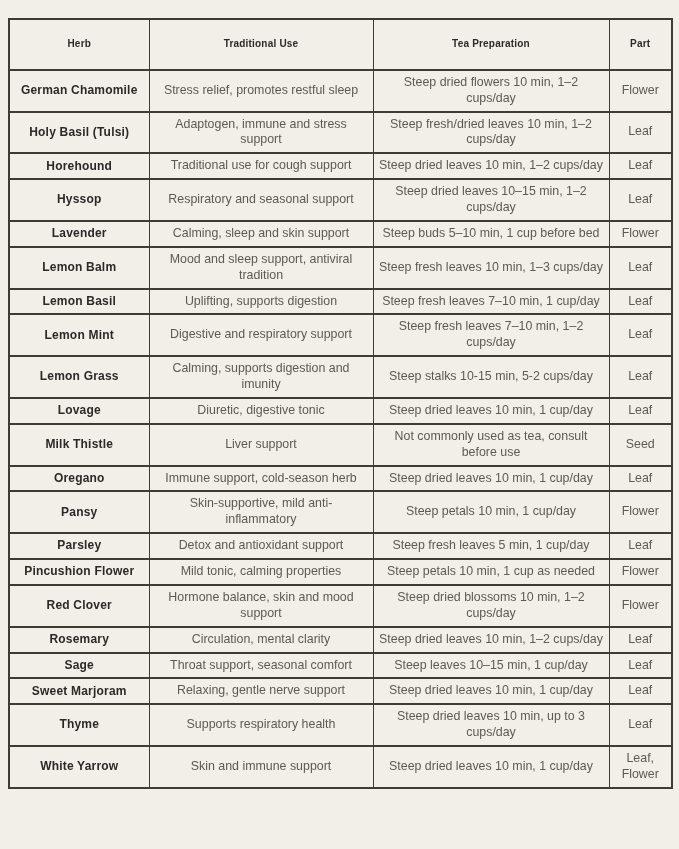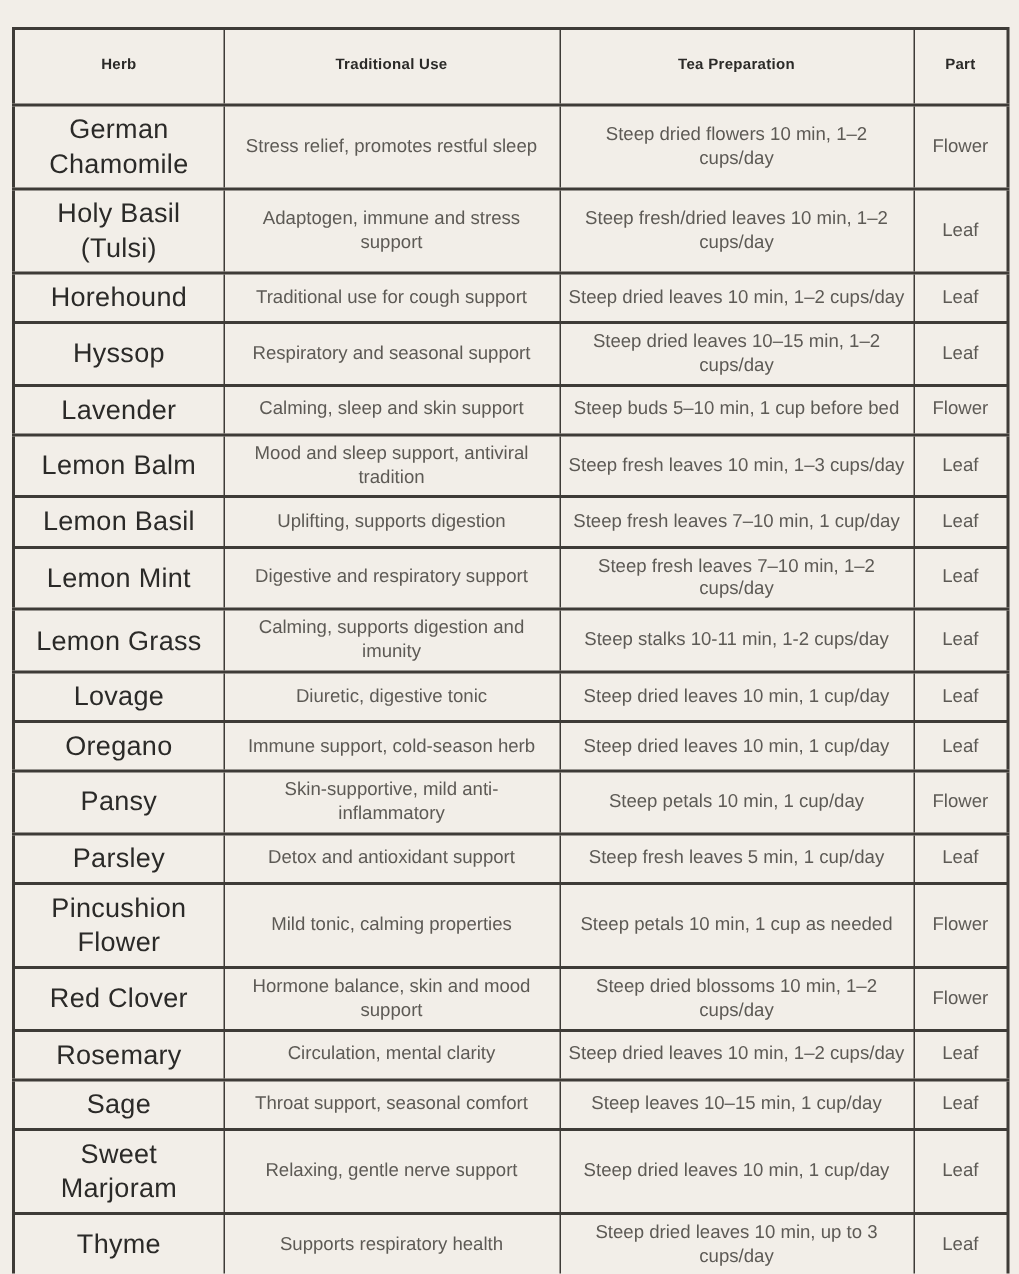--- a/index.html
+++ b/index.html
@@ -37,22 +37,22 @@
     line-height:1.28;
   }
   th{
     font-size:10px;
     font-weight:bold;
     color:var(--head-text);
     padding:18px 4px;
     letter-spacing:.2px;
   }
   td.cell-herb{
-    font-size:18px;
-    font-weight:normal;
+    font-size:12px;
+    font-weight:bold;
     color:var(--head-text);
     letter-spacing:.2px;
   }
   td.cell-use, td.cell-tea, td.cell-part{
     font-size:12.4px;
     color:var(--body-text);
   }
 </style>
 </head>
 <body>
@@ -126,31 +126,37 @@
   <tr>
     <td class="cell-herb">Lemon Mint</td>
     <td class="cell-use">Digestive and respiratory support</td>
     <td class="cell-tea">Steep fresh leaves 7–10 min, 1–2 cups/day</td>
     <td class="cell-part">Leaf</td>
   </tr>
 
   <tr>
     <td class="cell-herb">Lemon Grass</td>
     <td class="cell-use">Calming, supports digestion and imunity</td>
-    <td class="cell-tea">Steep stalks 10-11 min, 1-2 cups/day</td>
+    <td class="cell-tea">Steep stalks 10-15 min, 5-2 cups/day</td>
     <td class="cell-part">Leaf</td>
   </tr>
 
   <tr>
     <td class="cell-herb">Lovage</td>
     <td class="cell-use">Diuretic, digestive tonic</td>
     <td class="cell-tea">Steep dried leaves 10 min, 1 cup/day</td>
     <td class="cell-part">Leaf</td>
   </tr>
 
+  <tr>
+    <td class="cell-herb">Milk Thistle</td>
+    <td class="cell-use">Liver support</td>
+    <td class="cell-tea">Not commonly used as tea, consult before use</td>
+    <td class="cell-part">Seed</td>
+  </tr>
 
   <tr>
     <td class="cell-herb">Oregano</td>
     <td class="cell-use">Immune support, cold-season herb</td>
     <td class="cell-tea">Steep dried leaves 10 min, 1 cup/day</td>
     <td class="cell-part">Leaf</td>
   </tr>
 
   <tr>
     <td class="cell-herb">Pansy</td>

